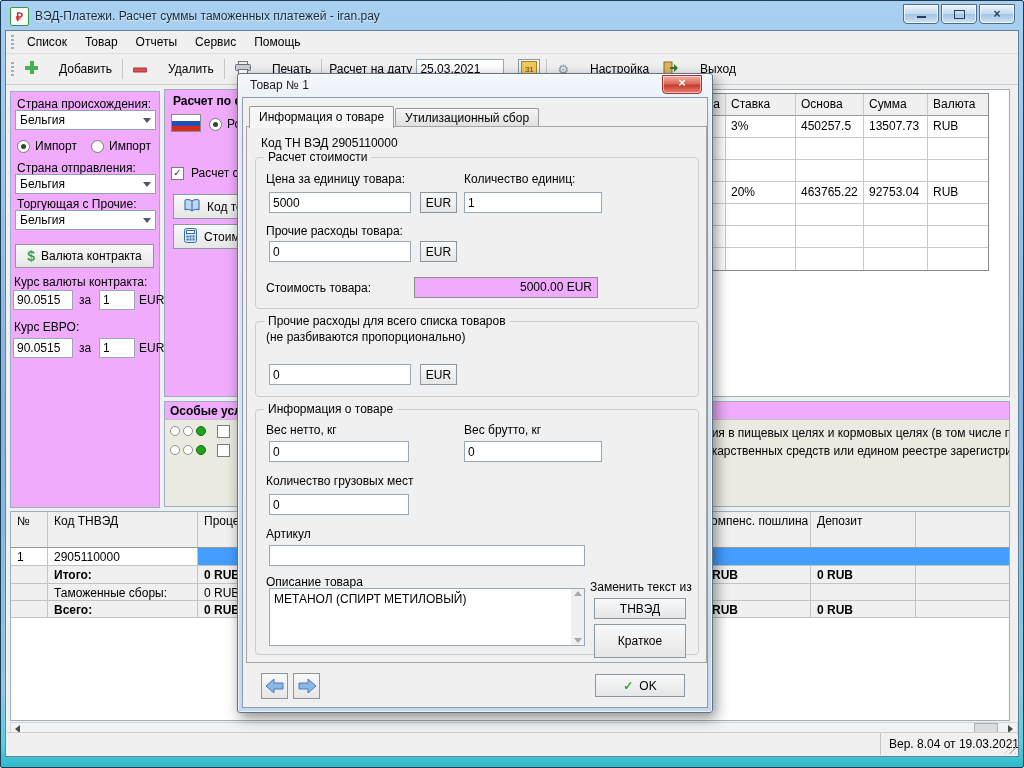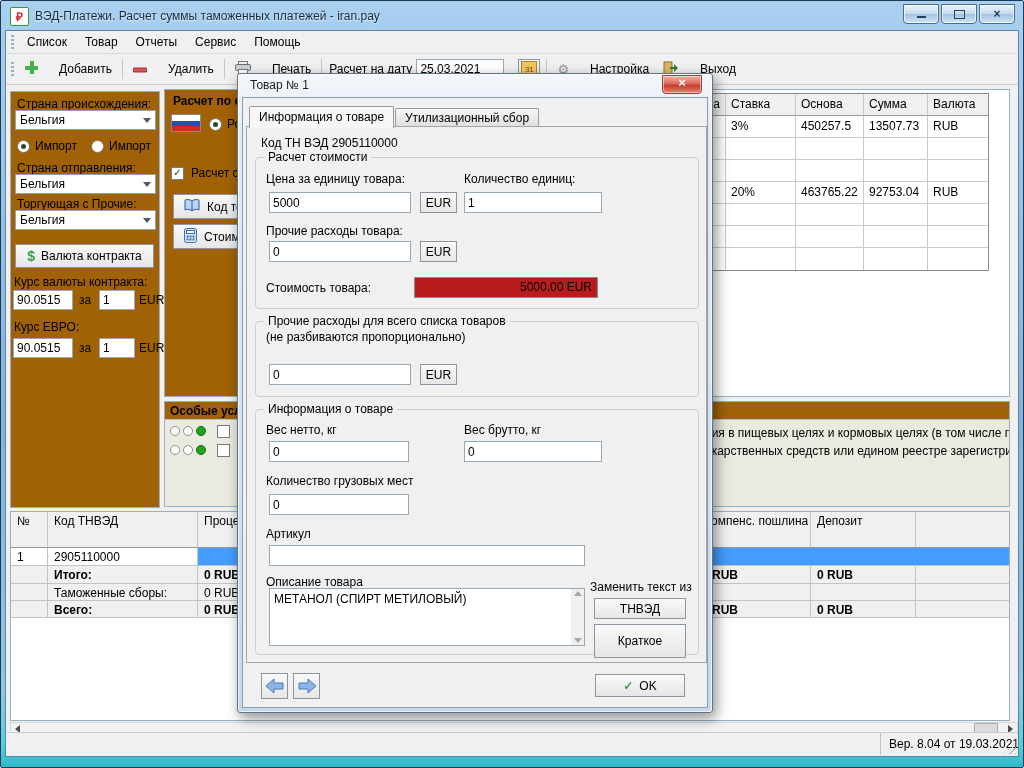--- a/index.html
+++ b/index.html
@@ -25,31 +25,31 @@
   .tbtn{display:flex;align-items:center;gap:21px;padding:4px 7px}
   .tsep{width:1px;height:20px;background:#c6c6c6;margin:0 3px}
   .txt{border:1px solid #97a8b7;background:#fff;font:12px "Liberation Sans",sans-serif;padding:1px 3px;box-sizing:border-box}
   .btn3d{background:linear-gradient(#f9f9f9,#e6e6e6);border:1px solid #8a97a3;box-sizing:border-box;
          display:flex;align-items:center;justify-content:center;font-size:12px}
   .combo{background:#fff;border:1px solid #8fa3b5;display:flex;align-items:center;justify-content:space-between;padding:2px 4px}
   .carrow{width:0;height:0;border-left:4px solid transparent;border-right:4px solid transparent;border-top:5px solid #4b5a66}
   .radio{width:11px;height:11px;border:1px solid #7b7b7b;border-radius:50%;background:#fff;display:inline-flex;align-items:center;justify-content:center}
   .radio .dot{width:5px;height:5px;border-radius:50%;background:#2c4a2c}
   .chk{width:11px;height:11px;border:1px solid #7b7b7b;background:#fff;display:inline-flex;align-items:center;justify-content:center;font-size:10px;line-height:1;color:#1c3e1c}
-  .panel{border:1px solid #9ab0c0;background:#a16207}
+  .panel{border:1px solid #9ab0c0;background:#f0abfc}
   
   .rt-row{display:flex;height:22px;box-sizing:border-box}
   .rt-c{box-sizing:border-box;border-right:1px solid #c9c9c9;border-bottom:1px solid #c9c9c9;padding:3px 5px;overflow:hidden;white-space:nowrap}
   .bt-c{box-sizing:border-box;border-right:1px solid #c3c3c3;border-bottom:1px solid #c3c3c3;padding:2px 6px;overflow:hidden;white-space:nowrap}
   .hcell{background:#f0f0f0}
   .fs{position:absolute;border:1px solid #c9d0d5;border-radius:4px;box-sizing:border-box}
   .fs .lg{position:absolute;top:-8px;left:8px;background:#f0f0f0;padding:0 4px;white-space:nowrap}
   .tab{position:absolute;border:1px solid #9b9b9b;border-bottom:none;background:linear-gradient(#f5f5f5,#dfdfdf);padding:2px 9px;border-radius:2px 2px 0 0}
   .tab.active{background:#f6f6f6;z-index:5;padding:3px 9px 4px}
-  .sunken{border:1px solid #8d8d8d;background:#b91c1c;box-sizing:border-box}
+  .sunken{border:1px solid #8d8d8d;background:#f0abfc;box-sizing:border-box}
   .tri-l{width:0;height:0;border-top:4px solid transparent;border-bottom:4px solid transparent;border-right:5px solid #4c4c4c}
   .tri-r{width:0;height:0;border-top:4px solid transparent;border-bottom:4px solid transparent;border-left:5px solid #4c4c4c}
   .tri-u{width:0;height:0;border-left:4px solid transparent;border-right:4px solid transparent;border-bottom:5px solid #a8a8a8}
   .tri-d{width:0;height:0;border-left:4px solid transparent;border-right:4px solid transparent;border-top:5px solid #a8a8a8}
   .circ{width:10px;height:10px;border:1px solid #8f8f8f;border-radius:50%;background:#fff;display:inline-block;box-sizing:border-box}
   .circ.g{background:#1fa31f;border-color:#0c6e0c}
   .dlg{left:236px;top:72px;width:476px;height:640px;z-index:50;border:1px solid #5c7486;border-radius:3px;
        background:linear-gradient(180deg,#f4f7fb 0%,#e3ebf4 8%,#c6d8ec 100%);
        box-shadow:3px 5px 14px rgba(0,0,0,.45), inset 0 0 0 1px rgba(255,255,255,.65)}
   .dlg-close{position:absolute;top:1px;right:10px;width:38px;height:17px;border:1px solid #973c35;border-radius:0 0 4px 4px;

